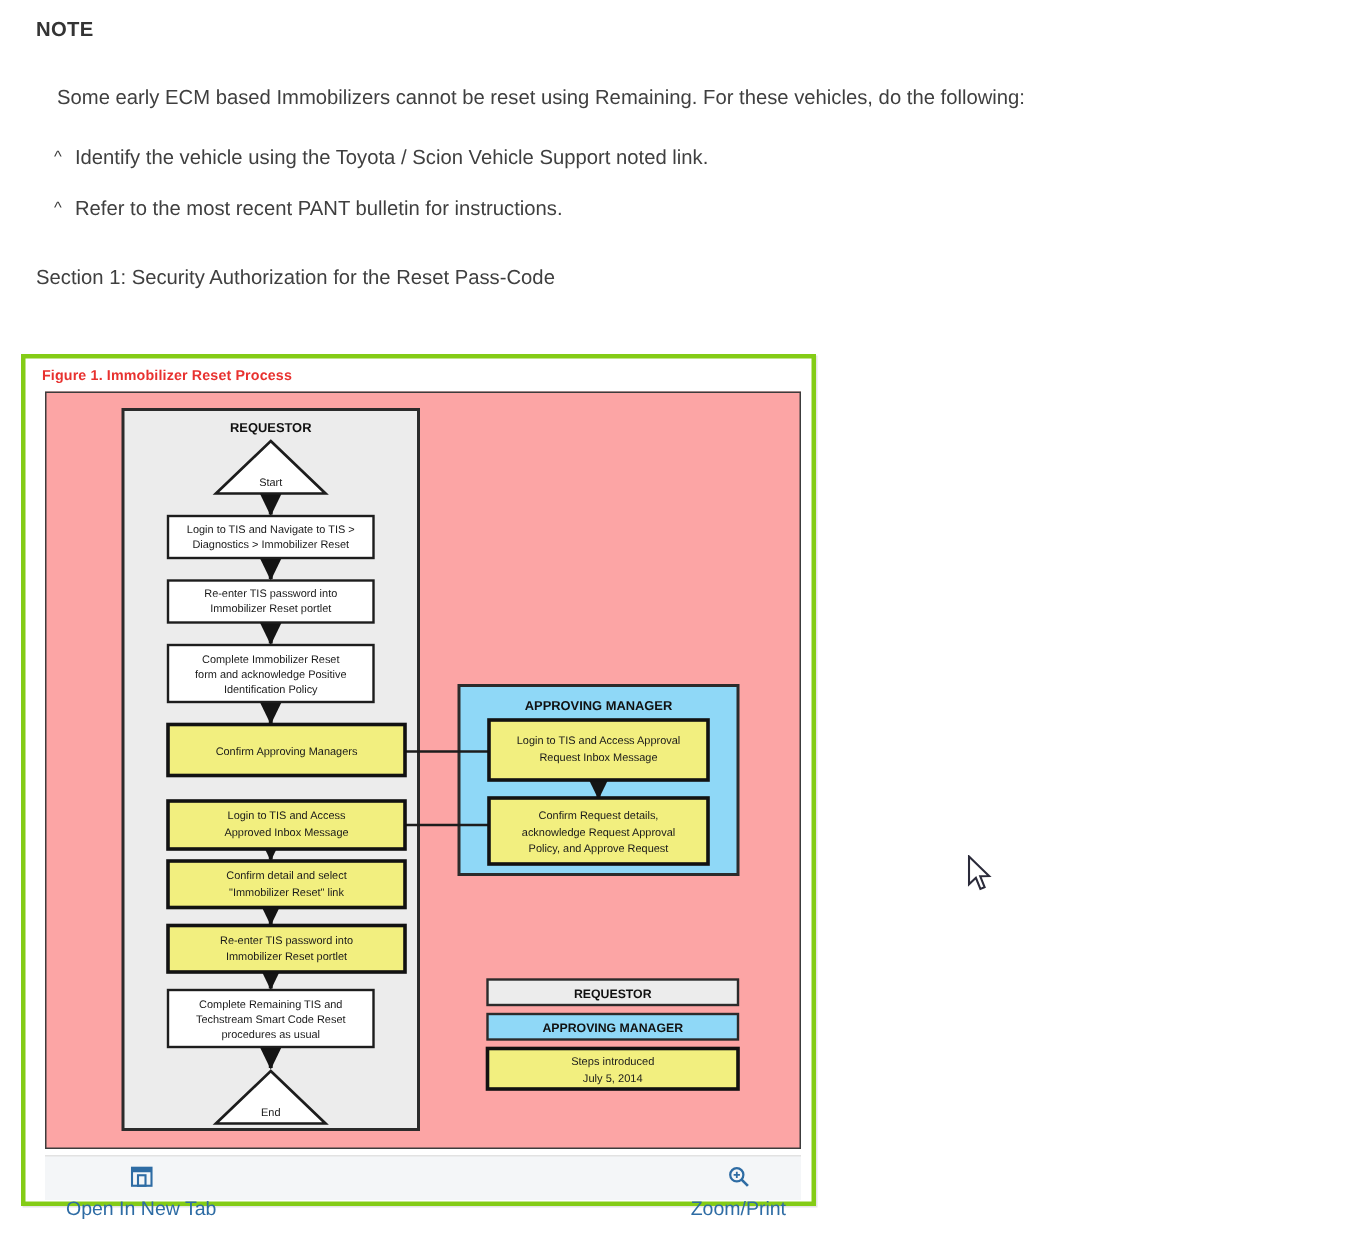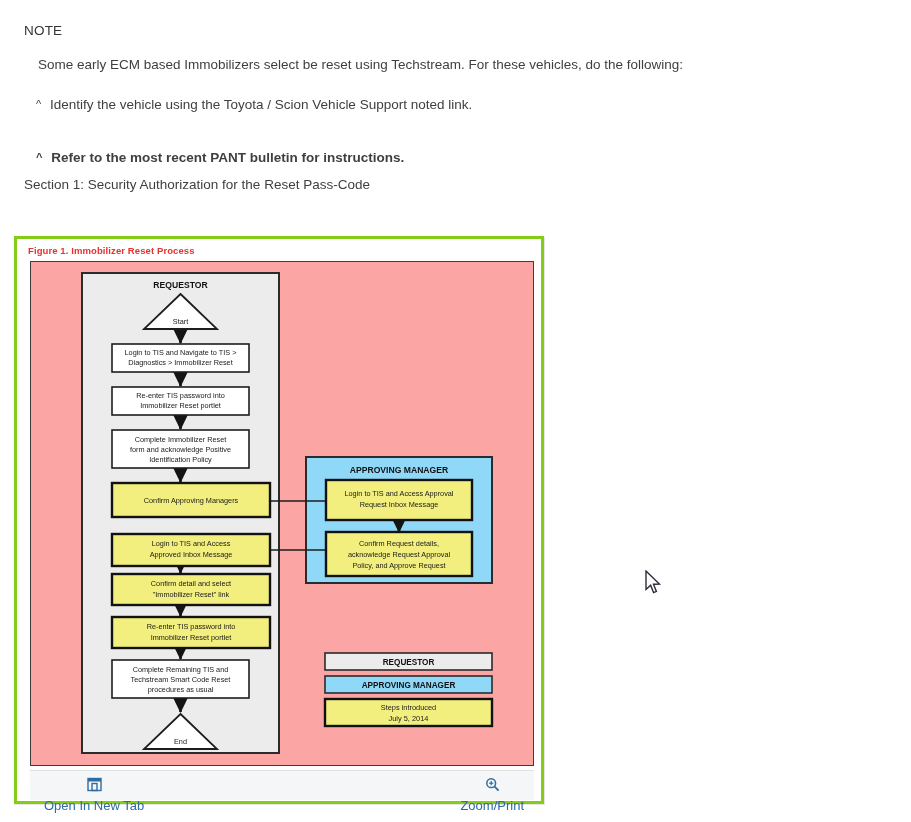--- a/index.html
+++ b/index.html
@@ -18,23 +18,23 @@
   }
 
   
   #doc-text {
     position: absolute;
     left: 0; top: 0;
     width: 911px;
   }
   .note-heading {
     position: absolute;
-    left: 24px; top: 23px;
+    left: 24px; top: 12px;
     font-size: 13.5px;
-    font-weight: normal;
+    font-weight: bold;
     letter-spacing: .2px;
     color: #343434;
   }
   .note-body {
     position: absolute;
     left: 38px; top: 57px;
     font-size: 13.5px;
     color: #3f3f3f;
     white-space: nowrap;
   }
@@ -44,21 +44,21 @@
     font-size: 13.5px;
     color: #3f3f3f;
     white-space: nowrap;
   }
   .note-bullet .caret {
     font-size: 11px;
     vertical-align: 1px;
     margin-right: 5px;
   }
   #note-bullet-1 { top: 97px; }
-  #note-bullet-2 { top: 150px; font-weight: bold; }
+  #note-bullet-2 { top: 131px; }
   .section-line {
     position: absolute;
     left: 24px; top: 177px;
     font-size: 13.5px;
     color: #3f3f3f;
     white-space: nowrap;
     text-align: center;
   }
 
   
@@ -176,21 +176,21 @@
     width: 18px;
     height: 26px;
     pointer-events: none;
   }
 </style>
 </head>
 <body>
 
 <div id="doc-text">
   <div class="note-heading">NOTE</div>
-  <div class="note-body">Some early ECM based Immobilizers select be reset using Techstream. For these vehicles, do the following:</div>
+  <div class="note-body">Some early ECM based Immobilizers cannot be reset using Remaining. For these vehicles, do the following:</div>
 
   <div class="note-bullet" id="note-bullet-1">
     <span class="caret">^</span>
     <span>Identify the vehicle using the Toyota / Scion Vehicle Support noted link.</span>
   </div>
 
   <div class="note-bullet" id="note-bullet-2">
     <span class="caret">^</span>
     <span>Refer to the most recent PANT bulletin for instructions.</span>
   </div>

